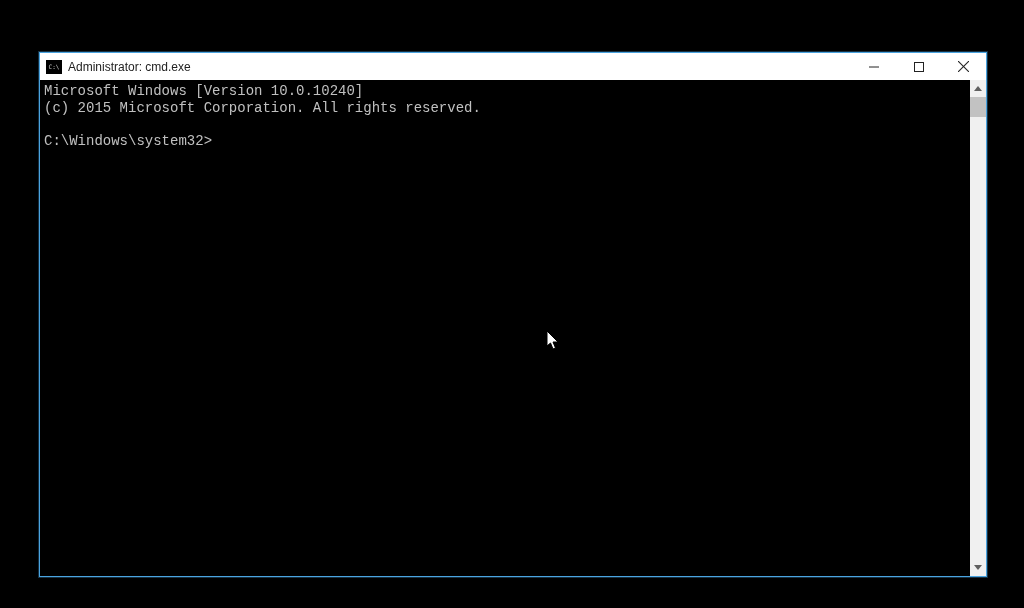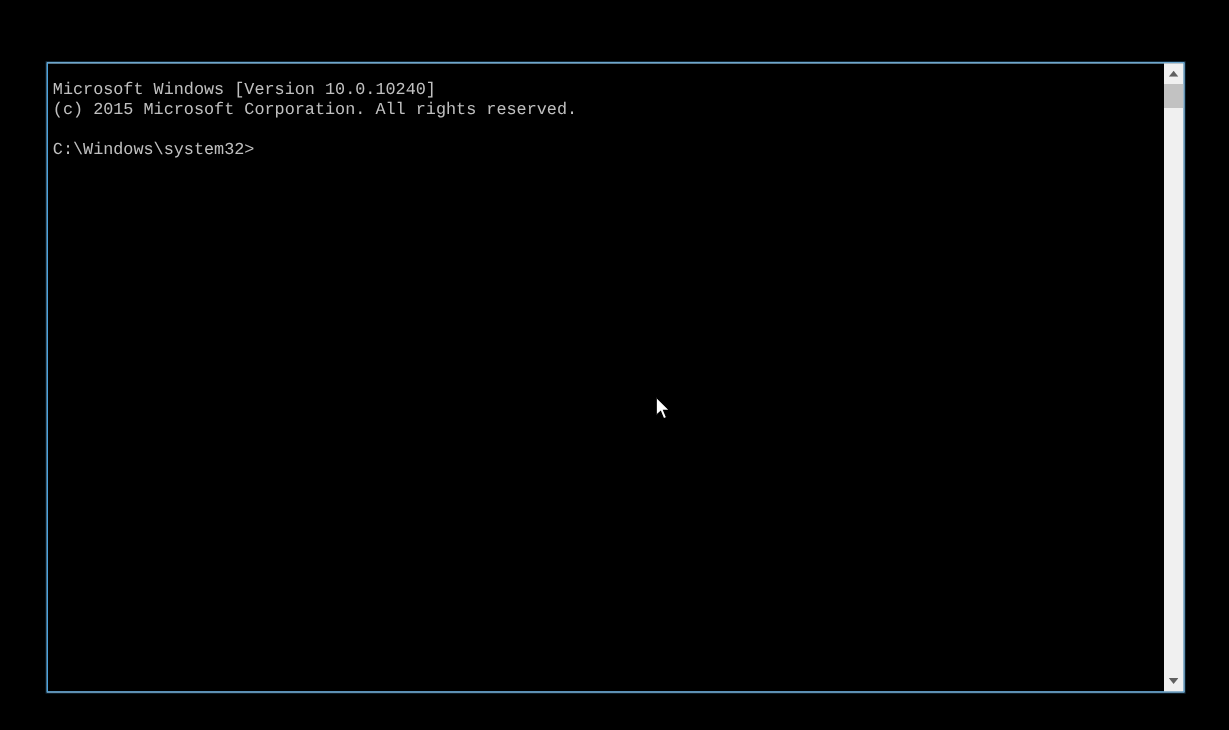--- a/index.html
+++ b/index.html
@@ -69,21 +69,21 @@
       display: block;
     }
     .console-body {
       flex: 1;
       background: #000;
       position: relative;
       display: flex;
     }
     .console-text {
       flex: 1;
-      padding: 14px 4px;
+      padding: 3px 4px;
       font-family: Consolas, "Courier New", monospace;
       font-size: 14px;
       line-height: 16.6px;
       color: #c0c0c0;
       white-space: pre;
       overflow: hidden;
     }
     .scrollbar {
       width: 16px;
       background: #f0f0f0;
@@ -131,20 +131,42 @@
       position: absolute;
       left: 547px;
       top: 331px;
       pointer-events: none;
     }
   </style>
 </head>
 <body>
 
 <div class="window">
+  <div class="titlebar">
+    <div class="titlebar-icon"></div>
+    <div class="titlebar-text">Administrator: cmd.exe</div>
+    <div class="window-controls">
+      <div class="window-control">
+        <svg width="10" height="10" viewBox="0 0 10 10">
+          <line x1="0" y1="5" x2="10" y2="5" stroke="#222" stroke-width="1"></line>
+        </svg>
+      </div>
+      <div class="window-control">
+        <svg width="10" height="10" viewBox="0 0 10 10">
+          <rect x="0.5" y="0.5" width="9" height="9" fill="none" stroke="#222" stroke-width="1"></rect>
+        </svg>
+      </div>
+      <div class="window-control">
+        <svg width="11" height="11" viewBox="0 0 11 11">
+          <line x1="0" y1="0" x2="11" y2="11" stroke="#222" stroke-width="1.1"></line>
+          <line x1="11" y1="0" x2="0" y2="11" stroke="#222" stroke-width="1.1"></line>
+        </svg>
+      </div>
+    </div>
+  </div>
   <div class="console-body">
     <div class="console-text"><span>Microsoft Windows [Version 10.0.10240]</span>
 <span>(c) 2015 Microsoft Corporation. All rights reserved.</span>
 <span></span>
 <span>C:\Windows\system32&gt;</span></div>
     <div class="scrollbar">
       <div class="scroll-arrow">
         <svg width="8" height="5" viewBox="0 0 8 5">
           <path d="M0 5 L4 0 L8 5 Z" fill="#606060"></path>
         </svg>

